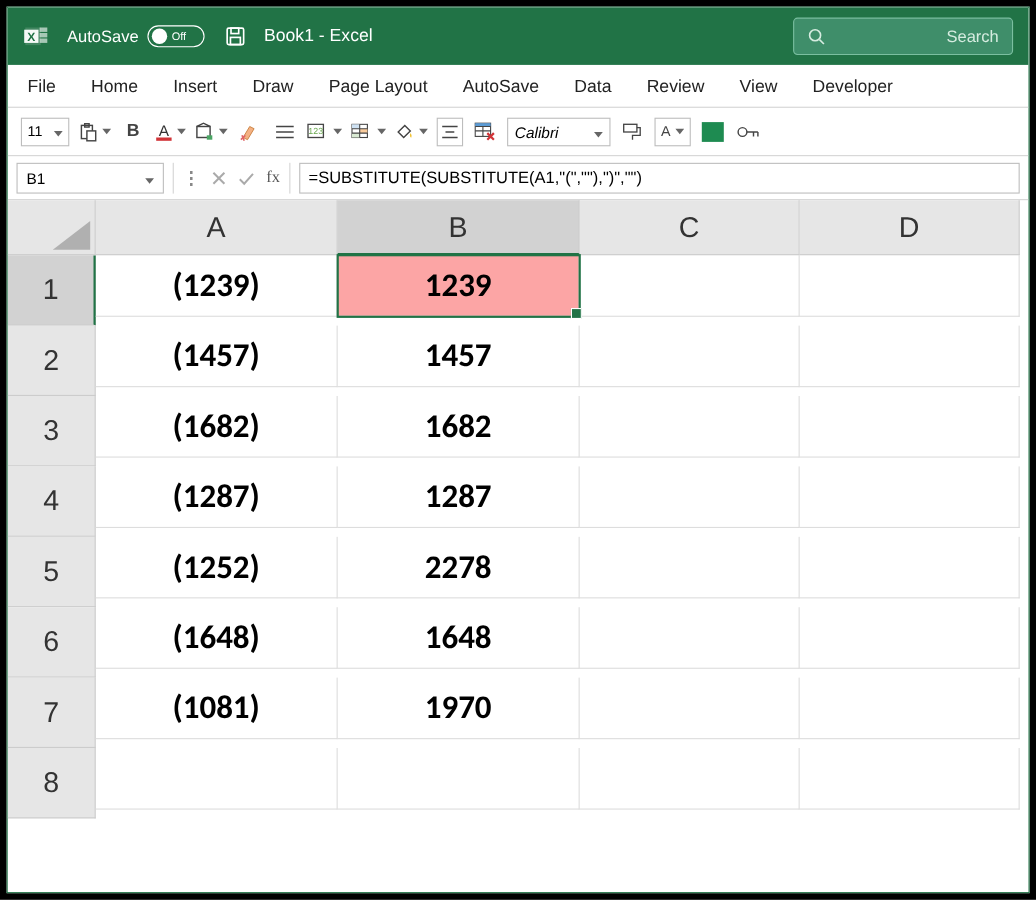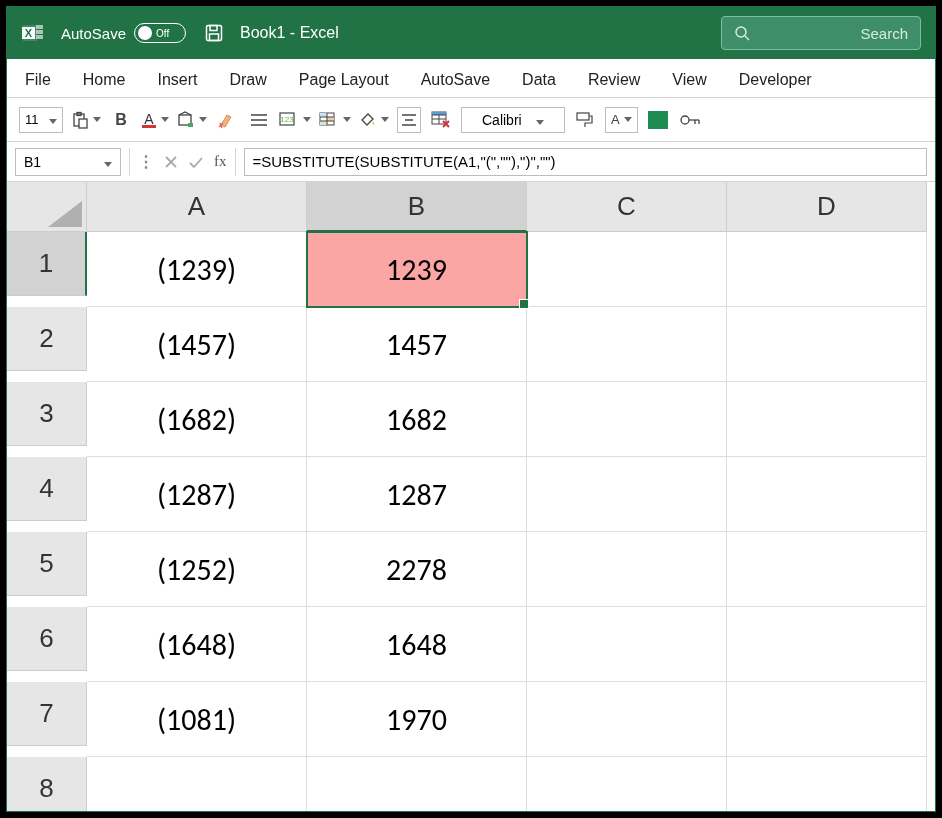--- a/index.html
+++ b/index.html
@@ -14,35 +14,35 @@
   .save-icon { margin-left: 16px; }
   .book-title { margin-left: 14px; font-size: 16px; }
   .search-box { margin-left: auto; background: #3f8e6a; border:1px solid #7bbfa0; border-radius: 4px; height: 34px; width: 200px; display: flex; align-items: center; padding: 0 12px; gap: 12px; color: #d6ece0; justify-content: space-between; }
   .search-input-text { font-size: 15px; color: #d6ece0; }
   .ribbon-tabs { display: flex; gap: 32px; padding: 12px 18px 8px 18px; font-size: 16px; color: #222; border-bottom: 1px solid #d4d4d4;}
   .ribbon-tabs div { cursor: pointer; }
   .toolbar { display: flex; align-items: center; padding: 6px 12px; gap: 8px; border-bottom: 1px solid #d4d4d4; height: 44px;}
   .fontsize-sel { border: 1px solid #bdbdbd; height: 26px; width: 44px; font-size: 13px; display:flex; align-items:center; justify-content:space-between; padding: 0 5px;}
   .tb-btn { display:flex; align-items:center; justify-content:center; height:26px; min-width:24px; color:#444; }
   .dd::after { content:""; display:inline-block; margin-left:4px; border-left:4px solid transparent; border-right:4px solid transparent; border-top:5px solid #666;}
-  .font-name-sel { border:1px solid #bdbdbd; height:26px; width:104px; font-size:14px; display:flex; align-items:center; justify-content:space-between; padding:0 20px;}
+  .font-name-sel { border:1px solid #bdbdbd; height:26px; width:94px; font-size:14px; display:flex; align-items:center; justify-content:space-between; padding:0 6px;font-style:italic;}
   .green-box { width:20px; height:18px; background:#1e8b51;}
   .formula-row { display:flex; align-items:center; height:40px; border-bottom:1px solid #d4d4d4; }
-  .name-box { border:1px solid #bdbdbd; width:106px; height:28px; margin:0 8px; display:flex; align-items:center; justify-content:space-between; padding:0 8px; font-size:14px;}
+  .name-box { border:1px solid #bdbdbd; width:134px; height:28px; margin:0 8px; display:flex; align-items:center; justify-content:space-between; padding:0 8px; font-size:14px;}
   .fx-btns { display:flex; align-items:center; gap:10px; padding:0 8px; color:#888; border-left:1px solid #d4d4d4; border-right:1px solid #d4d4d4; height:28px;}
   .fx-label { font-family:"Times New Roman",serif; font-size:15px; color:#555;}
   .formula-bar { border:1px solid #bdbdbd; height:28px; flex:1; margin:0 8px; display:flex; align-items:center; padding:0 8px; font-size:15px;}
   .grid { display:grid; grid-template-columns: 80px 220px 220px 200px 200px; }
   .corner { height:50px; background:#e6e6e6; border-right:1px solid #ccc; border-bottom:1px solid #ccc; position:relative;}
   .corner::after { content:""; position:absolute; right:4px; bottom:4px; width:0; height:0; border-style:solid; border-width:0 0 26px 34px; border-color:transparent transparent #b0b0b0 transparent;}
   .col-h { height:50px; background:#e6e6e6; border-right:1px solid #ccc; border-bottom:1px solid #ccc; display:flex; align-items:center; justify-content:center; font-size:26px; color:#333;}
   .col-h.sel { background:#d2d2d2; border-bottom:2px solid #217346;}
   .row-h { background:#e6e6e6; border-right:1px solid #ccc; border-bottom:1px solid #ccc; display:flex; align-items:center; justify-content:center; font-size:26px; color:#333; height:64px;}
   .row-h.sel { background:#d2d2d2; border-right:2px solid #217346;}
-  .cell { border-right:1px solid #ddd; border-bottom:1px solid #ddd; height:75px; display:flex; align-items:center; justify-content:center; font-size:30px; font-family:Calibri,Arial,sans-serif; color:#000;}
+  .cell { border-right:1px solid #ddd; border-bottom:1px solid #ddd; height:56px; display:flex; align-items:center; justify-content:center; font-size:30px; font-family:Calibri,Arial,sans-serif; color:#000;font-weight:bold;}
   .cell.selected { outline:2px solid #217346; outline-offset:-1px; position:relative; z-index:2; background:#fca5a5;}
   .cell.selected::after { content:""; position:absolute; right:-3px; bottom:-3px; width:8px; height:8px; background:#217346; border:1px solid #fff;}
   svg { display:block; }
 </style>
 </head>
 <body>
 
 <div class="window">
 
   <div class="titlebar">

